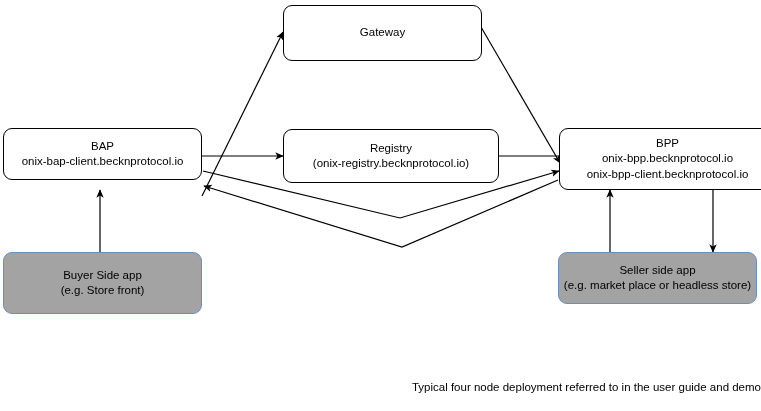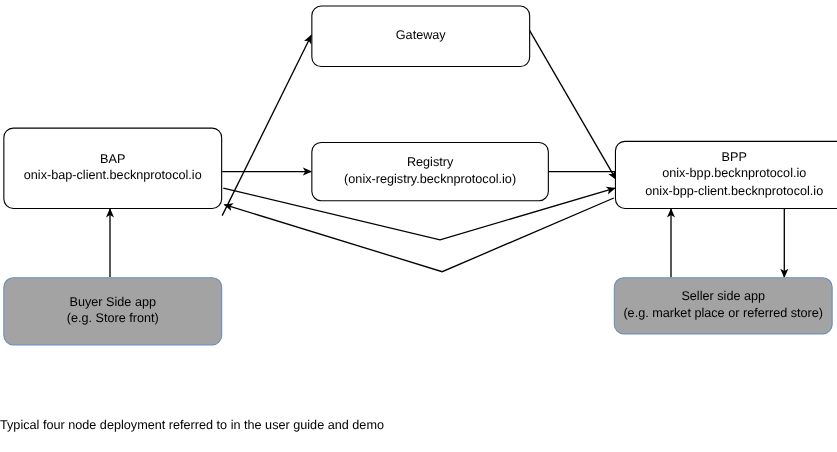--- a/index.html
+++ b/index.html
@@ -48,21 +48,21 @@
     white-space: nowrap;
   }
   .node-line.title {
     font-size: 11.5px;
   }
   #caption {
     position: absolute;
     left: 0;
     top: 381px;
     width: 761px;
-    text-align: left;
+    text-align: right;
     font-family: "Liberation Sans", sans-serif;
     font-size: 11.5px;
     color: #000000;
   }
 </style>
 </head>
 <body>
 
 <div id="canvas">
 
@@ -89,21 +89,21 @@
 
     <line x1="610" y1="252" x2="610" y2="190" stroke="#000000" stroke-width="1.2" marker-end="url(#arrow)"></line>
 
     <line x1="713" y1="190" x2="713" y2="252" stroke="#000000" stroke-width="1.2" marker-end="url(#arrow)"></line>
   </svg>
 
   <div class="node plain" style="left:283px; top:5px; width:199px; height:56px;">
     <div class="node-line title">Gateway</div>
   </div>
 
-  <div class="node plain" style="left:3px; top:116px; width:199px; height:74px;">
+  <div class="node plain" style="left:3px; top:128px; width:199px; height:52px;">
     <div class="node-line title">BAP</div>
     <div class="node-line">onix-bap-client.becknprotocol.io</div>
   </div>
 
   <div class="node plain" style="left:283px; top:129px; width:216px; height:54px;">
     <div class="node-line title">Registry</div>
     <div class="node-line">(onix-registry.becknprotocol.io)</div>
   </div>
 
   <div class="node plain" style="left:559px; top:128px; width:217px; height:62px;">
@@ -112,18 +112,18 @@
     <div class="node-line">onix-bpp-client.becknprotocol.io</div>
   </div>
 
   <div class="node filled" style="left:3px; top:252px; width:199px; height:62px;">
     <div class="node-line title">Buyer Side app</div>
     <div class="node-line">(e.g. Store front)</div>
   </div>
 
   <div class="node filled" style="left:558px; top:252px; width:199px; height:52px;">
     <div class="node-line title">Seller side app</div>
-    <div class="node-line">(e.g. market place or referred store)</div>
+    <div class="node-line">(e.g. market place or headless store)</div>
   </div>
 
   <div id="caption">Typical four node deployment referred to in the user guide and demo</div>
 
 </div>
 
 </body></html>

